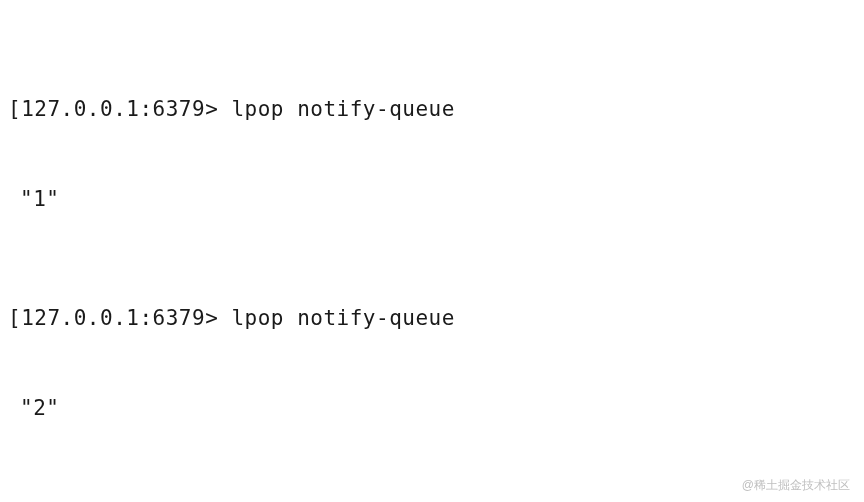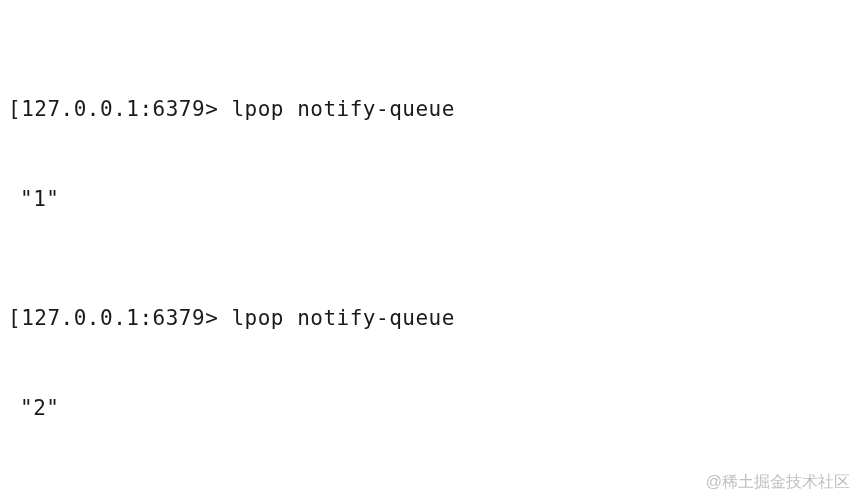--- a/index.html
+++ b/index.html
@@ -29,21 +29,21 @@
     .prompt-bracket {
       display: inline;
     }
     .result {
       padding-left: 12px;
     }
     .watermark {
       position: absolute;
       bottom: 8px;
       right: 14px;
-      font-size: 16px;
+      font-size: 12px;
       color: #c0c0c0;
       font-family: -apple-system, "PingFang SC", "Microsoft YaHei", sans-serif;
       letter-spacing: 0;
     }
   </style>
 </head>
 <body>
 
 <div class="terminal">
 

